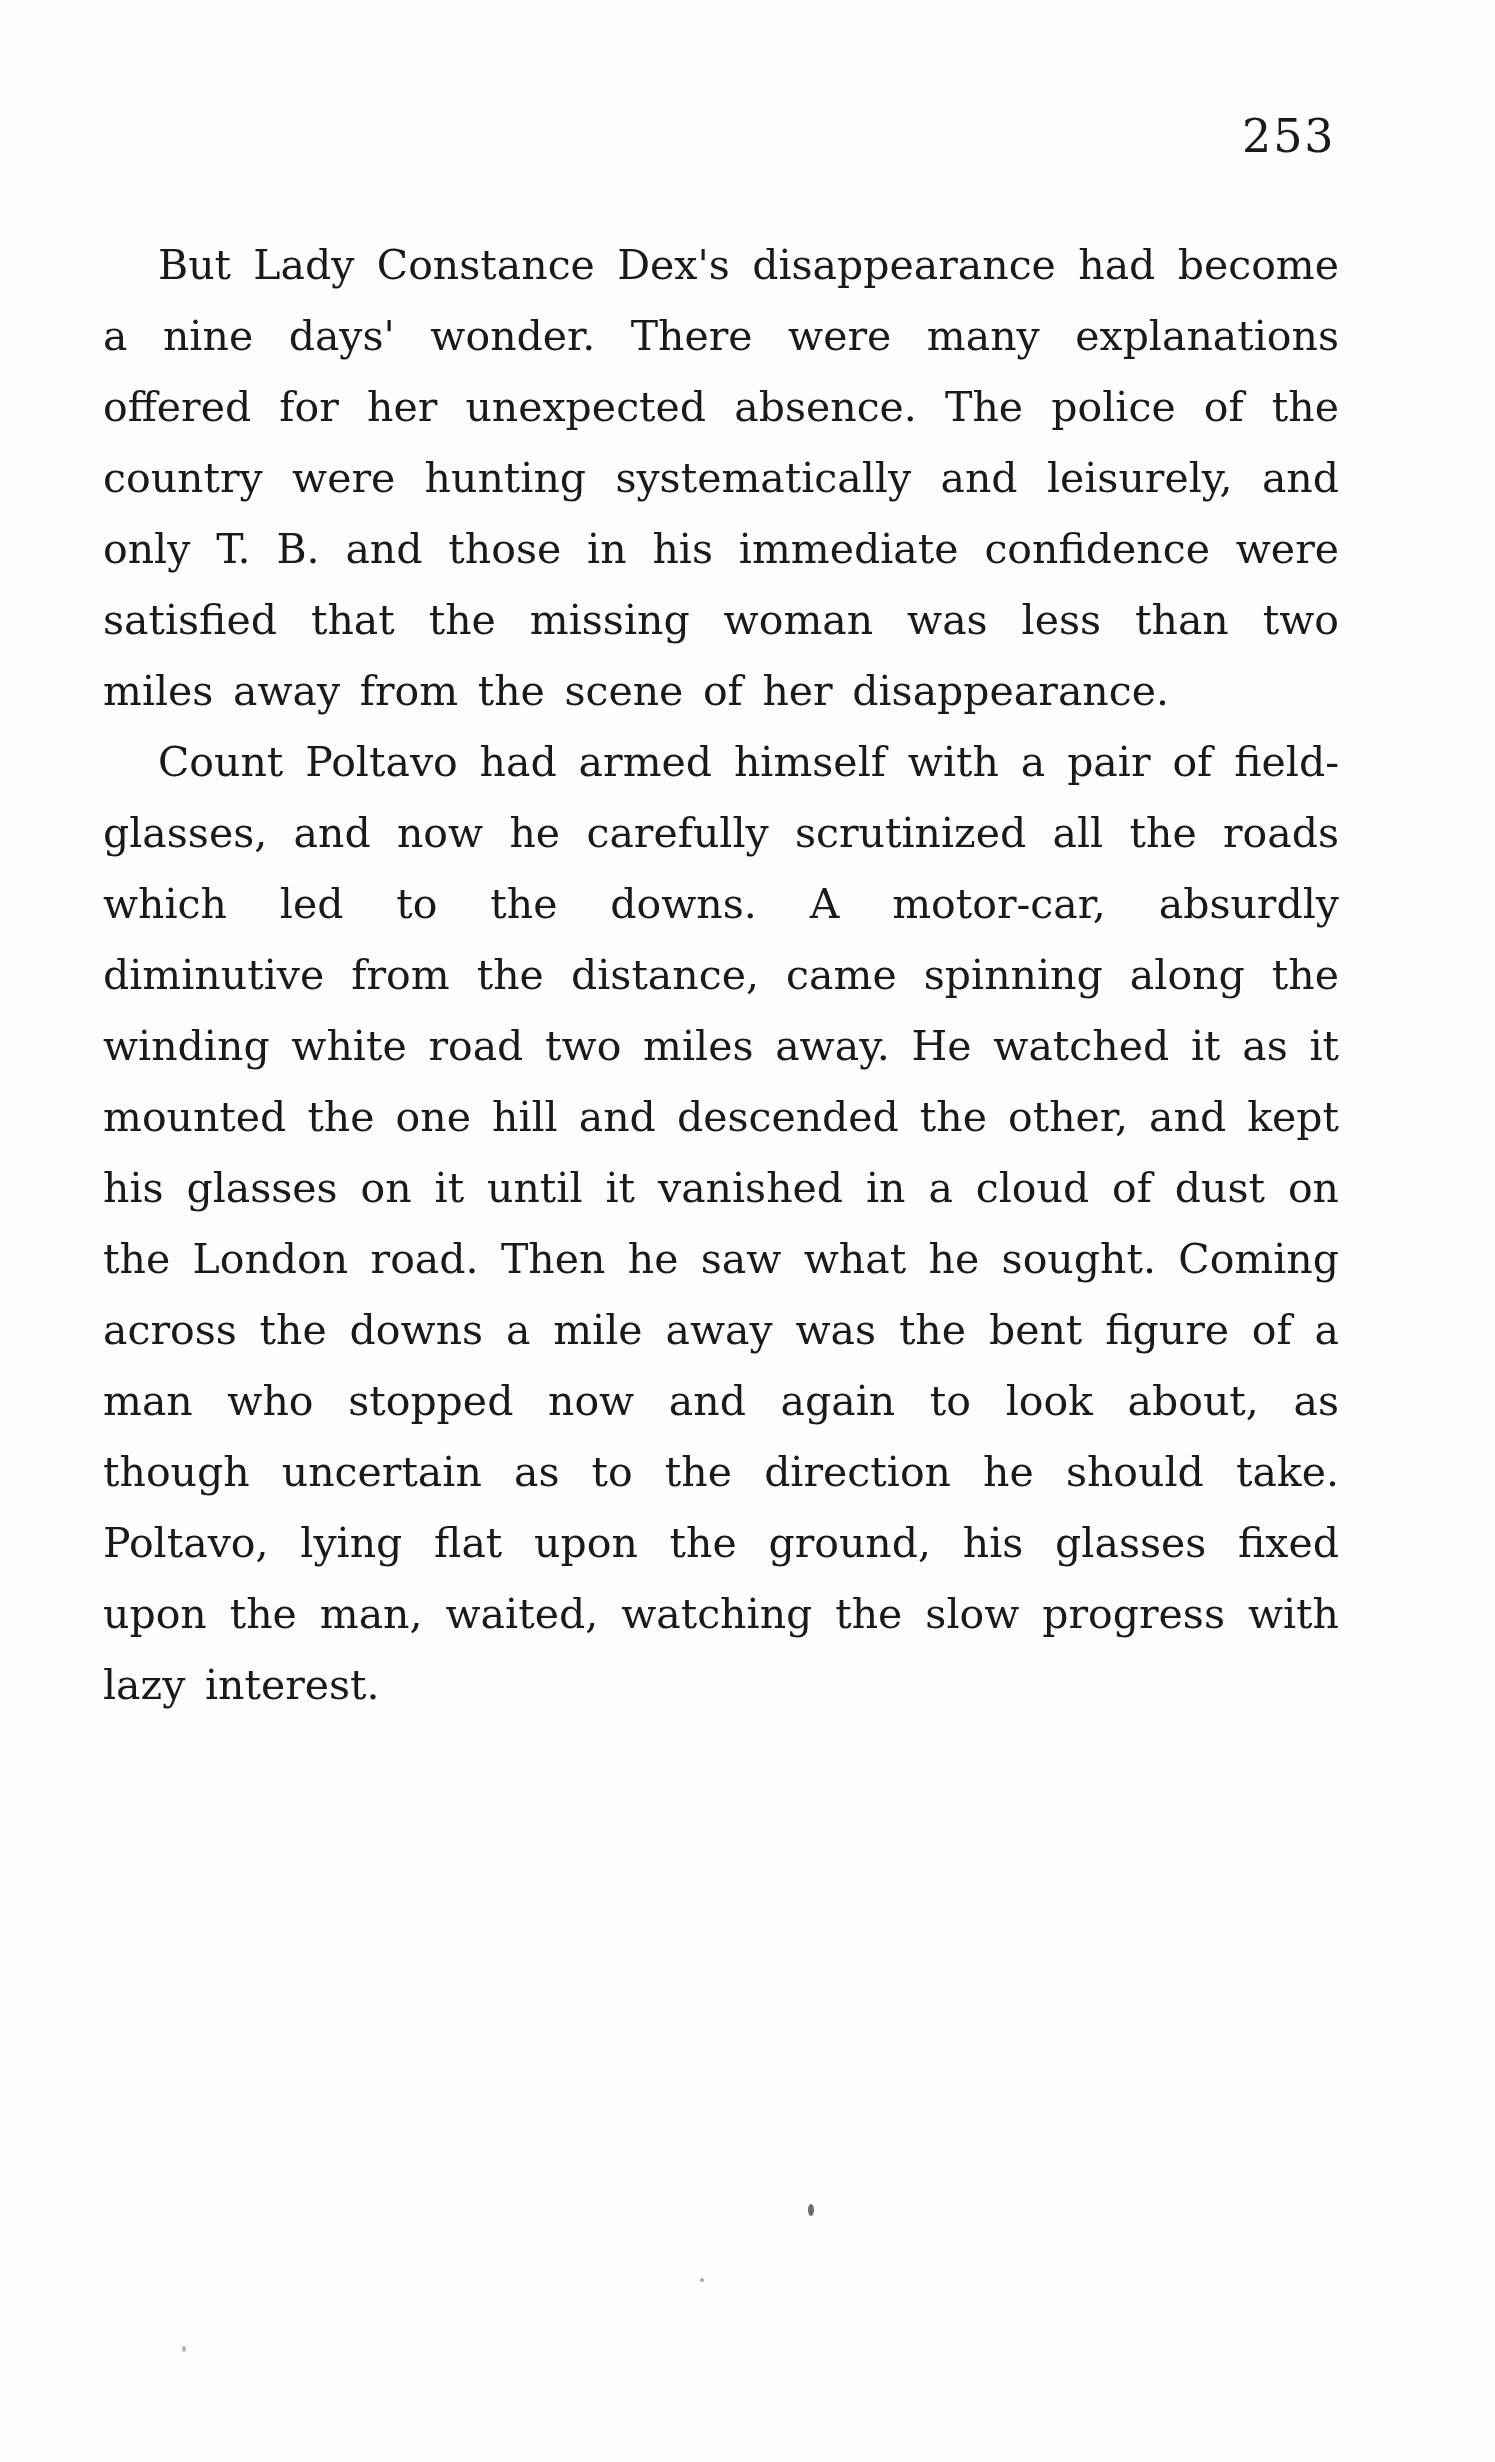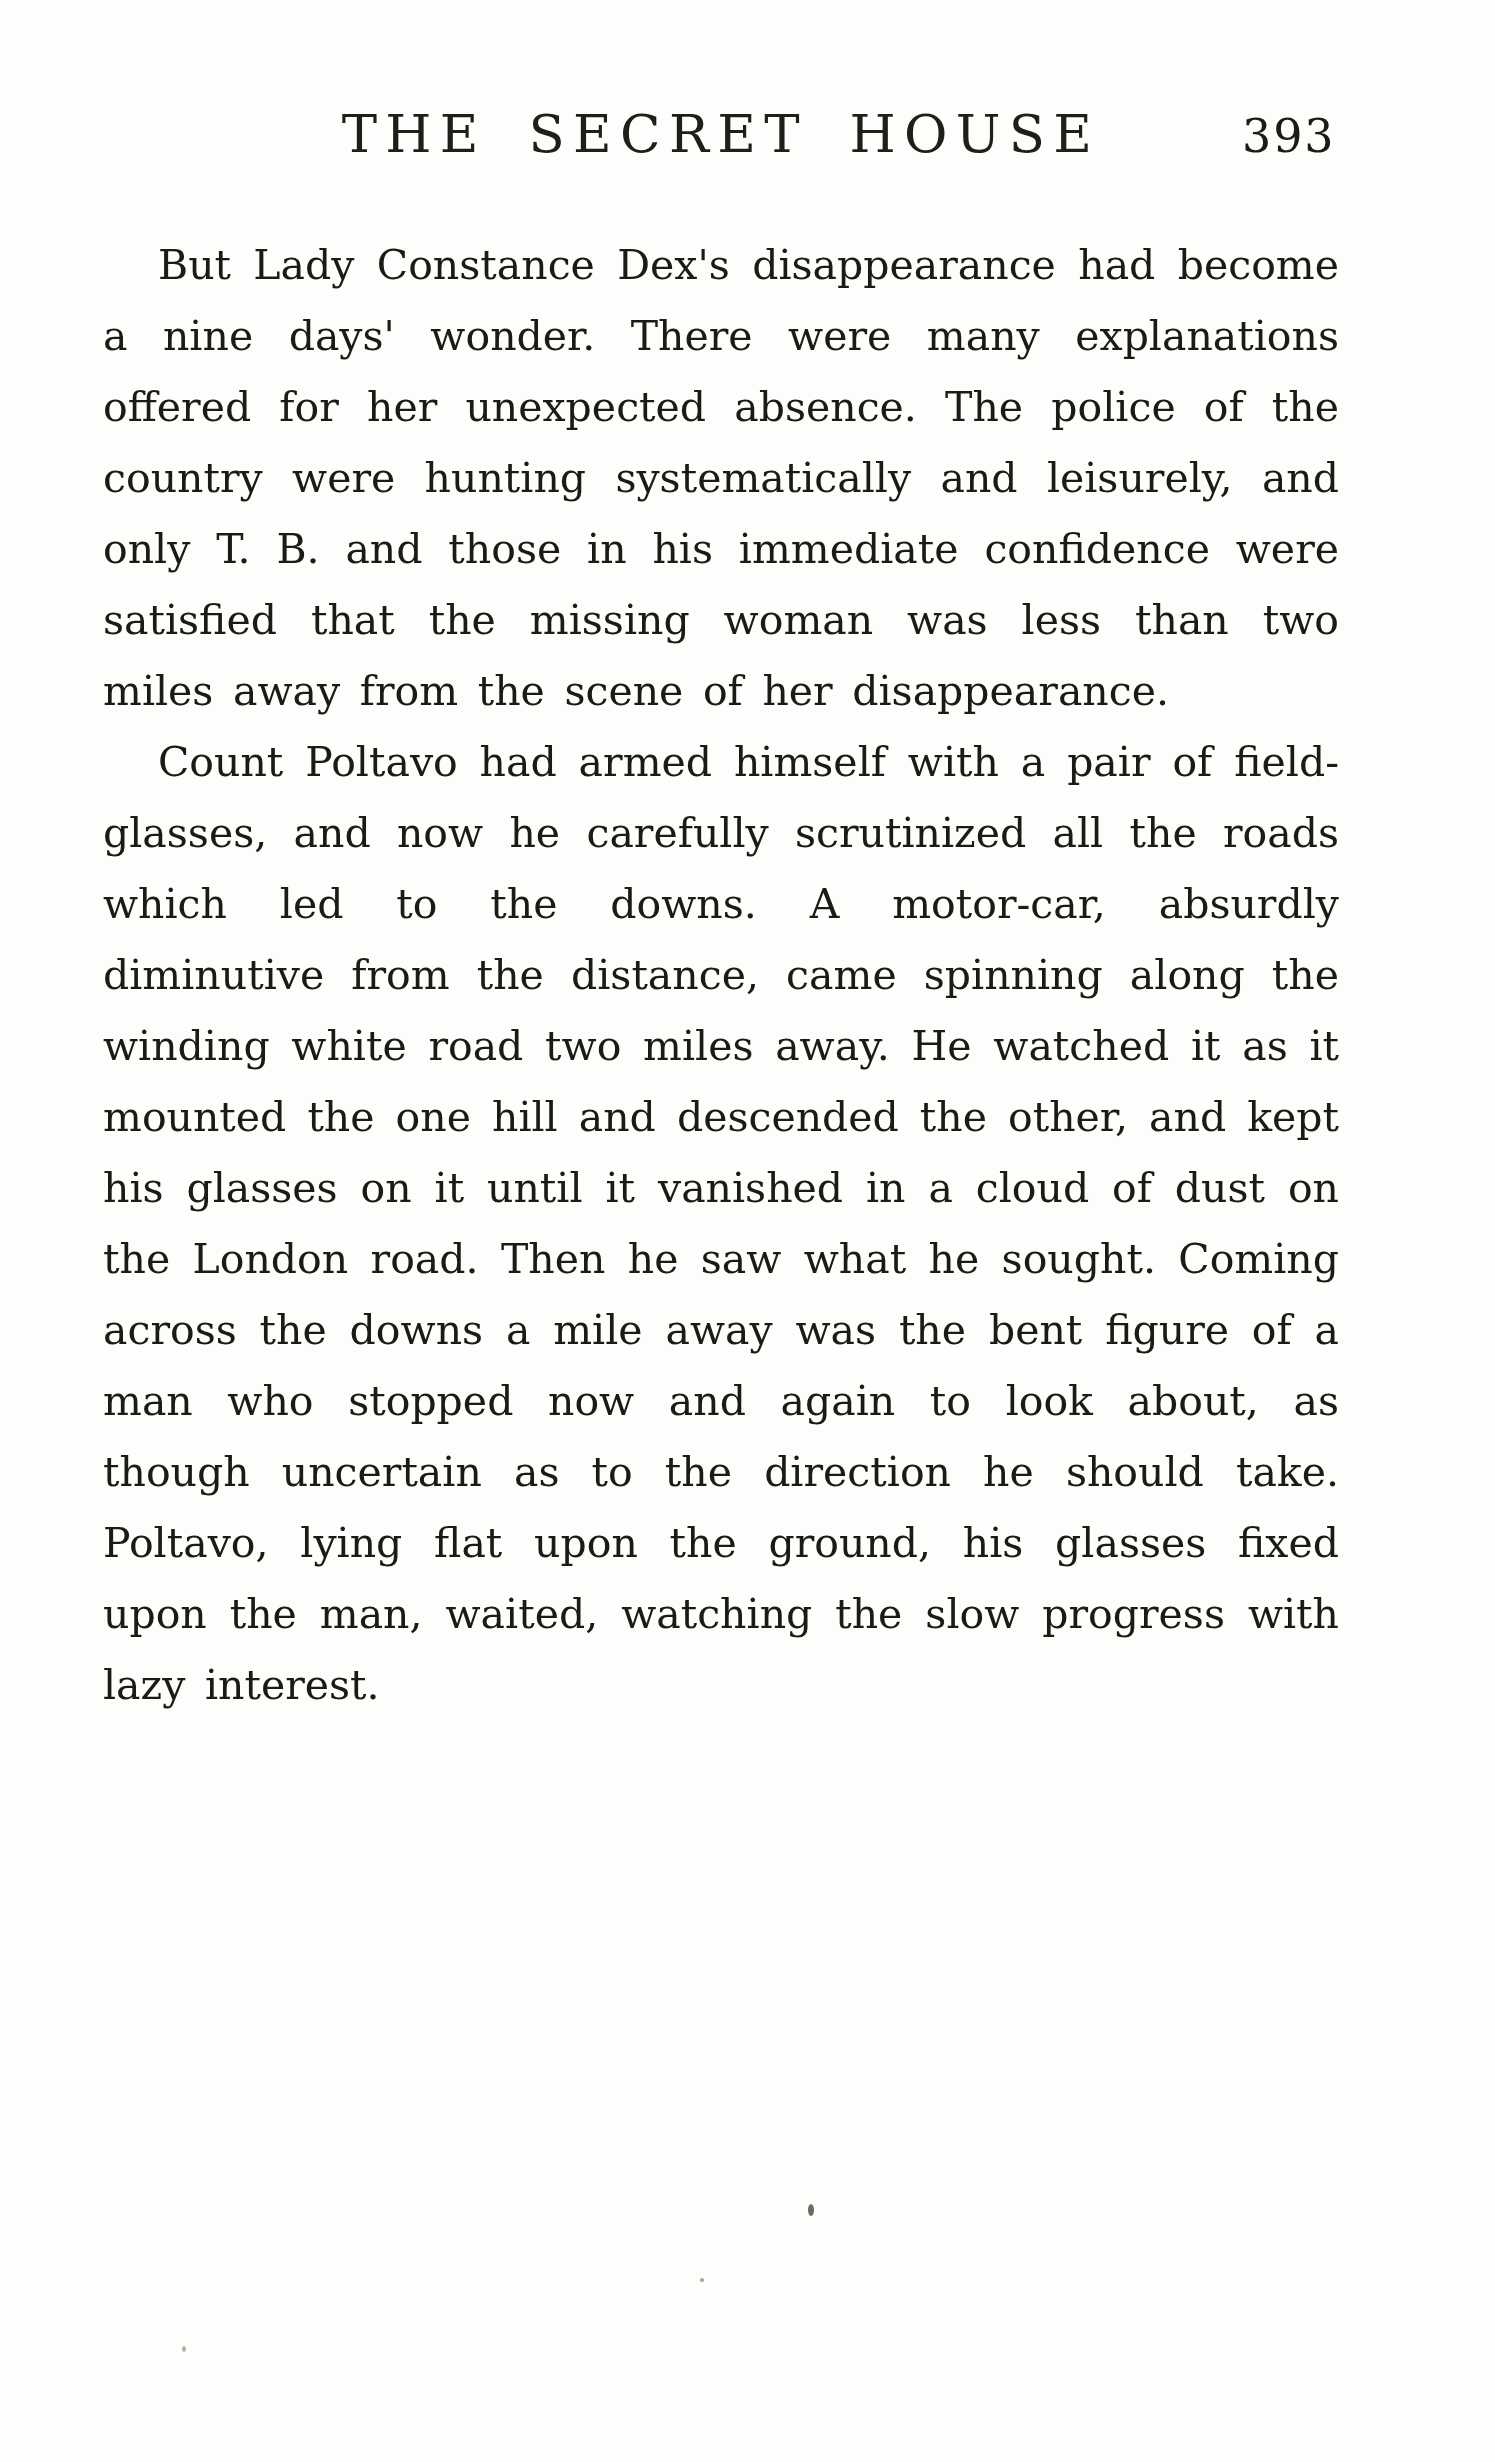--- a/index.html
+++ b/index.html
@@ -60,22 +60,21 @@
   .speck-1 { left: 808px; top: 2204px; width: 6.4px; height: 12px; opacity: .8; }
   .speck-2 { left: 700px; top: 2278px; width: 3.7px; height: 3.7px; opacity: .45; }
   .speck-3 { left: 182px; top: 2346px; width: 3.7px; height: 5.5px; opacity: .4; }
 </style>
 </head>
 <body>
 
 <div class="page-content">
 
   <div class="running-header">
-    <span class="running-title">THE SECRET HOUSE</span>
-    <span class="page-number">393</span>
+    <span class="page-number">253</span>
   </div>
 
   <div class="body-text">
     <p class="indent">But Lady Constance Dex's disappearance had become a nine days' wonder.  There were many explanations offered for her unexpected absence. The police of the country were hunting systematically and leisurely, and only T. B. and those in his immediate confidence were satisfied that the missing woman was less than two miles away from the scene of her disappearance.</p>
     <p class="indent">Count Poltavo had armed himself with a pair of field-glasses, and now he carefully scrutinized all the roads which led to the downs.  A motor-car, absurdly diminutive from the distance, came spinning along the winding white road two miles away.  He watched it as it mounted the one hill and descended the other, and kept his glasses on it until it vanished in a cloud of dust on the London road.  Then he saw what he sought.  Coming across the downs a mile away was the bent figure of a man who stopped now and again to look about, as though uncertain as to the direction he should take. Poltavo, lying flat upon the ground, his glasses fixed upon the man, waited, watching the slow progress with lazy interest.</p>
   </div>
 
 </div>
 
 <span class="speck speck-1"></span>

